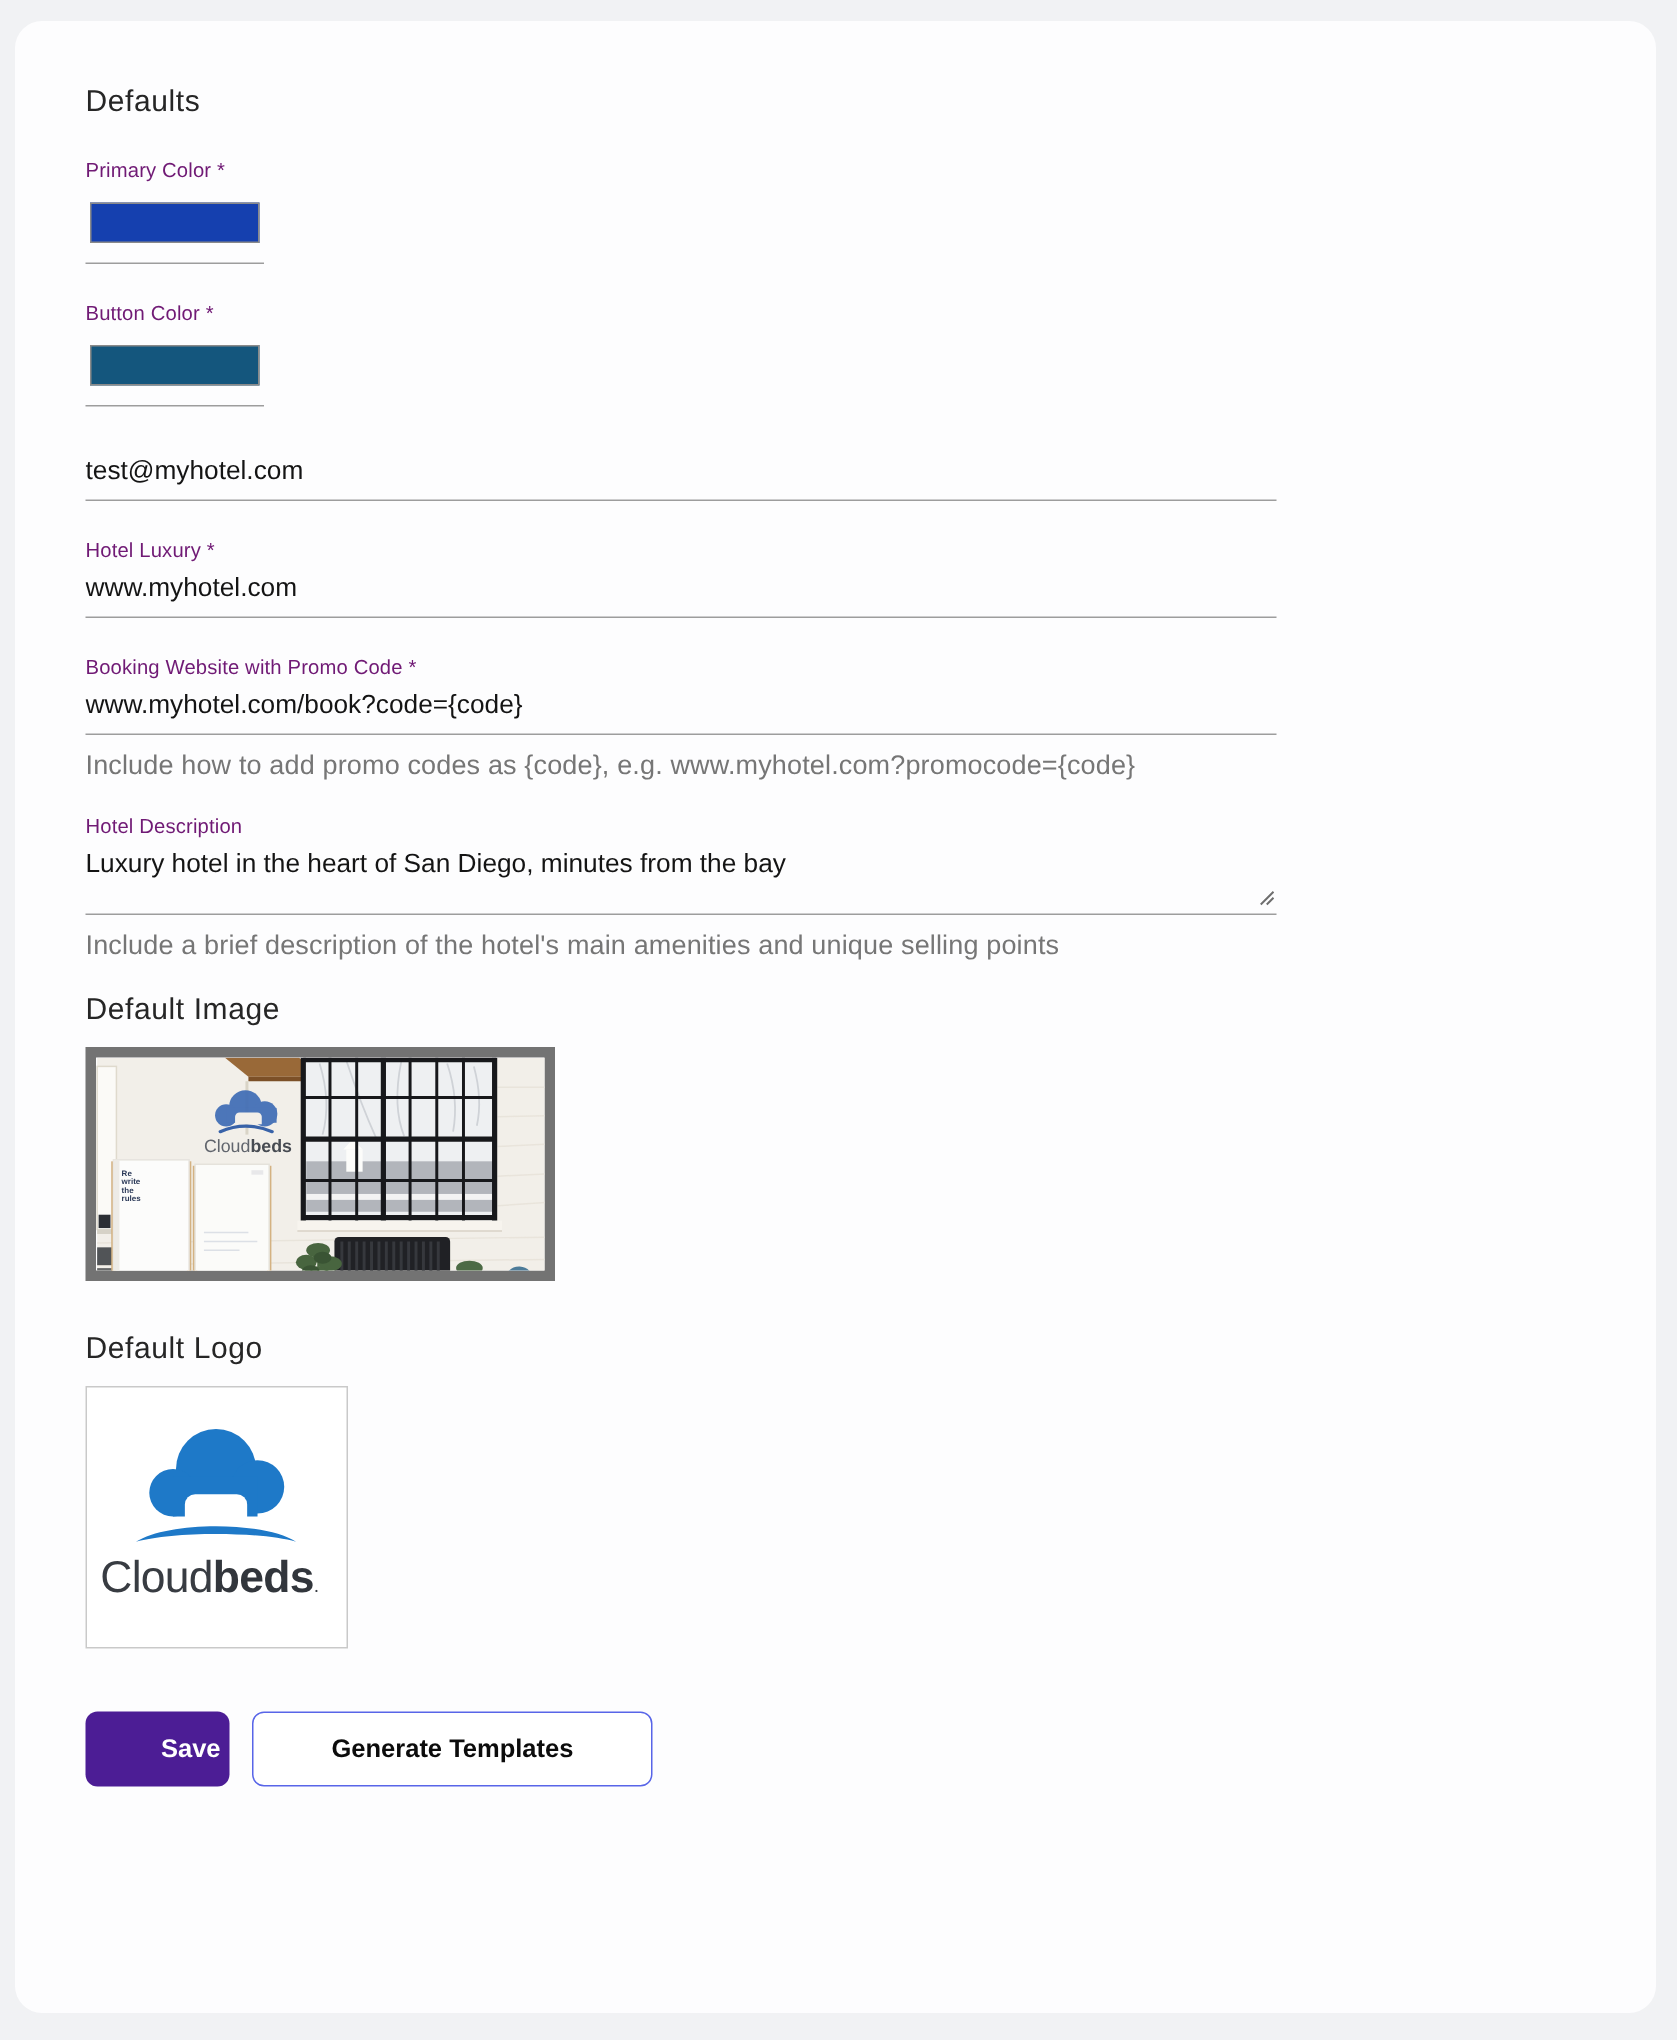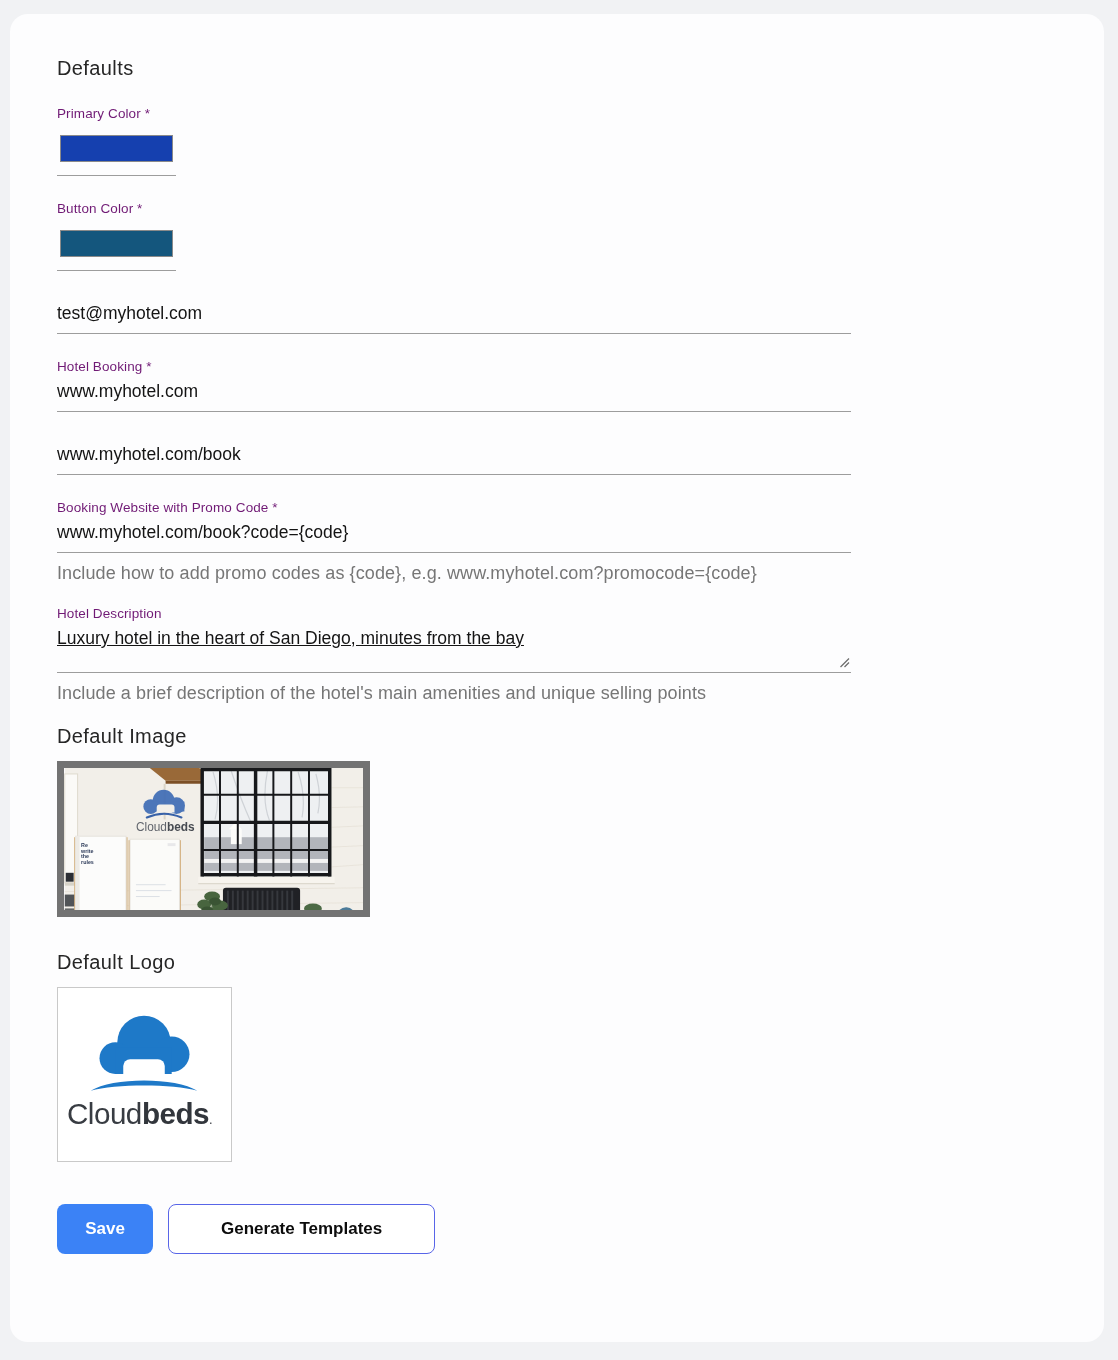--- a/index.html
+++ b/index.html
@@ -48,21 +48,21 @@
     font-size:18px; color:#767676; margin-top:10px; letter-spacing:.1px;
   }
   .textarea-wrap { position:relative; width:794px; }
   .desc-textarea {
     display:block; width:794px; height:52px;
     font-family:"Liberation Sans", sans-serif;
     font-size:17.5px; color:#141414;
     padding:7px 0 9px 0;
     border:none; border-bottom:1px solid #9d9d9d;
     background:transparent; outline:none;
-    resize:none; overflow:hidden;text-decoration:underline;
+    resize:none; overflow:hidden;
   }
   .resize-grip {
     position:absolute; right:1px; bottom:8px; width:11px; height:11px;
     cursor:nwse-resize;
   }
   h2.title-image { margin:21px 0 13px 0; }
   h2.title-logo  { margin:34px 0 13px 0; }
   .photo-frame {
     width:313px; height:156px; margin:0; padding:0;
     border:7px solid #737373; overflow:hidden; cursor:pointer;
@@ -100,26 +100,25 @@
     <div class="swatch-wrap">
       <div class="swatch" style="background-color: rgb(20, 86, 125);"></div>
     </div>
   </div>
 
   <div class="text-group">
     <input class="text-input" type="text" value="test@myhotel.com" style="">
   </div>
 
   <div class="text-group">
-    <label class="field-label">Hotel Booking *</label>
+    <label class="field-label">Hotel Luxury *</label>
     <input class="text-input" type="text" value="www.myhotel.com" style="">
   </div>
 
   <div class="text-group">
-    <input class="text-input" type="text" value="www.myhotel.com/book" style="">
   </div>
 
   <div class="text-group" style="margin-bottom:22px;">
     <label class="field-label">Booking Website with Promo Code *</label>
     <input class="text-input" type="text" value="www.myhotel.com/book?code={code}" style="">
     <div class="helper-text">Include how to add promo codes as {code}, e.g. www.myhotel.com?promocode={code}</div>
   </div>
 
   <div class="text-group" style="margin-bottom:0;">
     <label class="field-label">Hotel Description</label>
@@ -288,17 +287,17 @@
         <circle cx="115" cy="67" r="18"></circle>
         <rect x="58" y="60" width="57" height="27"></rect>
       </g>
       <path d="M66,92 v-13 a7,7 0 0 1 7,-7 h28 a7,7 0 0 1 7,7 v13 z" fill="#ffffff"></path>
       <path d="M33,104 C55,90 119,90 141,104 C116,97 58,97 33,104 Z" fill="#1e79c8"></path>
       <text x="9" y="138" font-size="30" fill="#383c42" letter-spacing="-0.5"><tspan>Cloud</tspan><tspan font-weight="bold" fill="#32363c">beds</tspan><tspan font-size="13">.</tspan></text>
     </svg>
   </div>
 
   <div class="button-row">
-    <button class="btn btn-save" style="background-color: #3b82f6;">Save</button>
+    <button class="btn btn-save" style="background-color: #4c1d95; text-align: right;">Save</button>
     <button class="btn btn-generate" style="border-color: rgb(88, 101, 232);">Generate Templates</button>
   </div>
 
 </div>
 
 </body></html>

